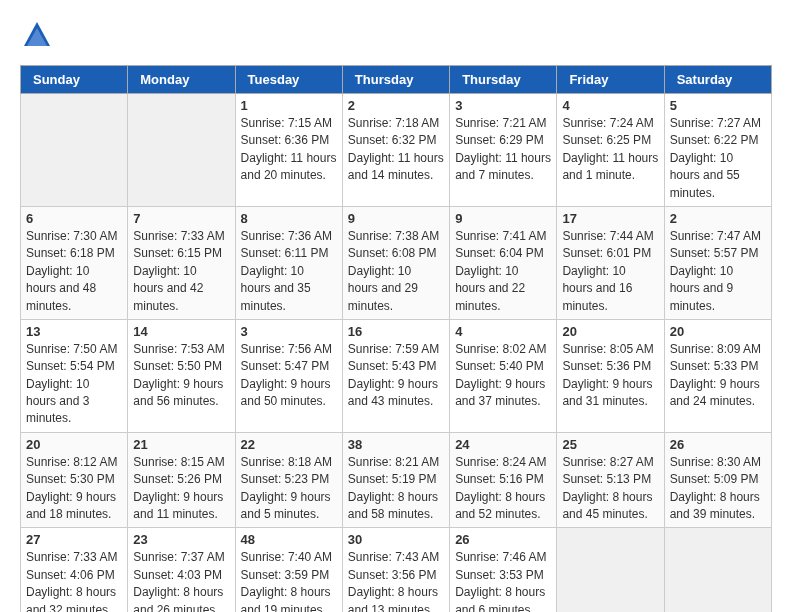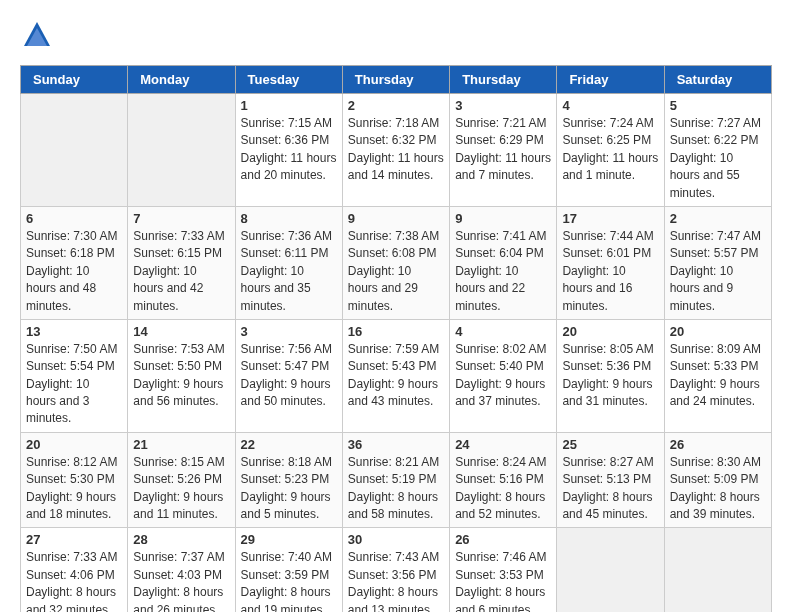--- a/index.html
+++ b/index.html
@@ -218,21 +218,21 @@
         </td>
         <td>
           <span class="day-number">21</span>
           <div class="day-info">Sunrise: 8:15 AM<br>Sunset: 5:26 PM<br>Daylight: 9 hours and 11 minutes.</div>
         </td>
         <td>
           <span class="day-number">22</span>
           <div class="day-info">Sunrise: 8:18 AM<br>Sunset: 5:23 PM<br>Daylight: 9 hours and 5 minutes.</div>
         </td>
         <td>
-          <span class="day-number">36</span>
+          <span class="day-number">38</span>
           <div class="day-info">Sunrise: 8:21 AM<br>Sunset: 5:19 PM<br>Daylight: 8 hours and 58 minutes.</div>
         </td>
         <td>
           <span class="day-number">24</span>
           <div class="day-info">Sunrise: 8:24 AM<br>Sunset: 5:16 PM<br>Daylight: 8 hours and 52 minutes.</div>
         </td>
         <td>
           <span class="day-number">25</span>
           <div class="day-info">Sunrise: 8:27 AM<br>Sunset: 5:13 PM<br>Daylight: 8 hours and 45 minutes.</div>
         </td>
@@ -240,25 +240,25 @@
           <span class="day-number">26</span>
           <div class="day-info">Sunrise: 8:30 AM<br>Sunset: 5:09 PM<br>Daylight: 8 hours and 39 minutes.</div>
         </td>
       </tr>
       <tr>
         <td>
           <span class="day-number">27</span>
           <div class="day-info">Sunrise: 7:33 AM<br>Sunset: 4:06 PM<br>Daylight: 8 hours and 32 minutes.</div>
         </td>
         <td>
-          <span class="day-number">28</span>
+          <span class="day-number">23</span>
           <div class="day-info">Sunrise: 7:37 AM<br>Sunset: 4:03 PM<br>Daylight: 8 hours and 26 minutes.</div>
         </td>
         <td>
-          <span class="day-number">29</span>
+          <span class="day-number">48</span>
           <div class="day-info">Sunrise: 7:40 AM<br>Sunset: 3:59 PM<br>Daylight: 8 hours and 19 minutes.</div>
         </td>
         <td>
           <span class="day-number">30</span>
           <div class="day-info">Sunrise: 7:43 AM<br>Sunset: 3:56 PM<br>Daylight: 8 hours and 13 minutes.</div>
         </td>
         <td>
           <span class="day-number">26</span>
           <div class="day-info">Sunrise: 7:46 AM<br>Sunset: 3:53 PM<br>Daylight: 8 hours and 6 minutes.</div>
         </td>

